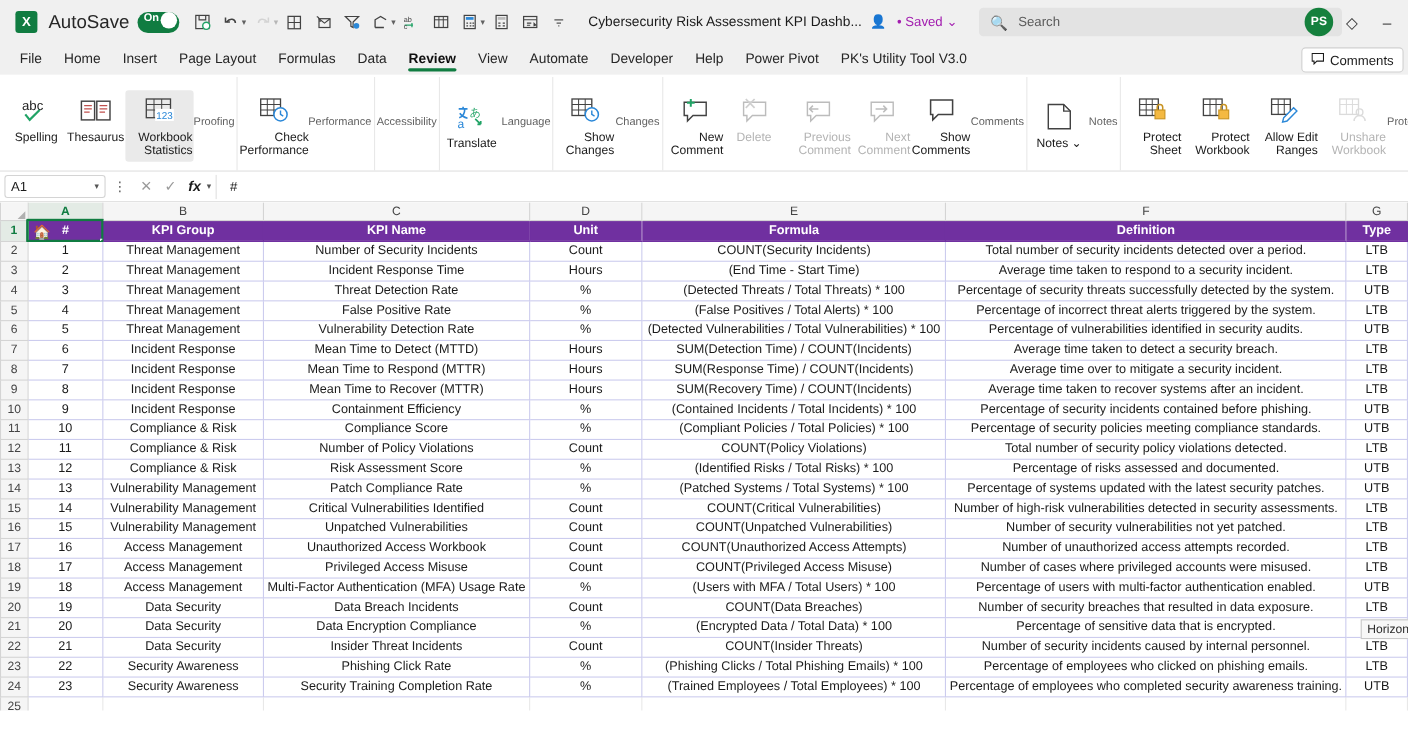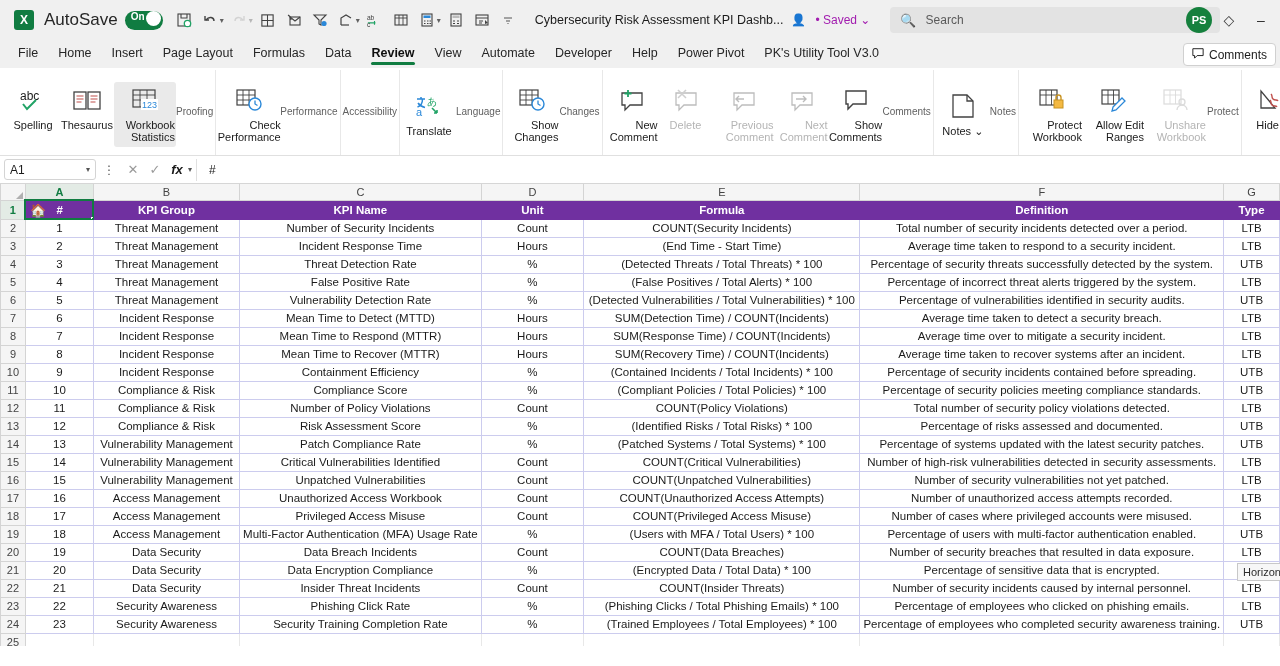--- a/index.html
+++ b/index.html
@@ -485,20 +485,31 @@
               <path d="M17 2v6h6" fill="none" stroke="#424242" stroke-width="1.3"></path>
             </svg>
           </span>
           <span class="lbl">Notes ⌄</span>
         </div>
       </div>
       <div class="rgl">Notes</div>
     </div>
     <div class="rgroup">
       <div class="ritems">
+        <div class="rbtn">
+          <span class="ic">
+            <svg width="30" height="27" viewBox="0 0 30 27">
+              <rect x="3" y="3" width="17" height="15" fill="none" stroke="#424242" stroke-width="1.2"></rect>
+              <path d="M3 8h17M3 13h17M9 3v15M14.5 3v15" stroke="#424242" stroke-width=".9"></path>
+              <rect x="17" y="13" width="9" height="8" fill="#f4b942" stroke="#c89322" stroke-width="1"></rect>
+              <path d="M19 13v-2.5a2.5 2.5 0 015 0V13" fill="none" stroke="#c89322" stroke-width="1.4"></path>
+            </svg>
+          </span>
+          <span class="lbl">Protect Sheet</span>
+        </div>
         <div class="rbtn wide">
           <span class="ic">
             <svg width="30" height="27" viewBox="0 0 30 27">
               <rect x="3" y="3" width="17" height="15" fill="none" stroke="#424242" stroke-width="1.2"></rect>
               <path d="M3 8h17M9 3v15M14.5 3v15" stroke="#424242" stroke-width=".9"></path>
               <rect x="17" y="13" width="9" height="8" fill="#f4b942" stroke="#c89322" stroke-width="1"></rect>
               <path d="M19 13v-2.5a2.5 2.5 0 015 0V13" fill="none" stroke="#c89322" stroke-width="1.4"></path>
             </svg>
           </span>
           <span class="lbl">Protect Workbook</span>
@@ -672,21 +683,21 @@
           <td class="cell">Average time taken to recover systems after an incident.</td>
           <td class="cell">LTB</td>
         </tr>
         <tr>
           <td class="rowhdr">10</td>
           <td class="cell">9</td>
           <td class="cell">Incident Response</td>
           <td class="cell">Containment Efficiency</td>
           <td class="cell">%</td>
           <td class="cell">(Contained Incidents / Total Incidents) * 100</td>
-          <td class="cell">Percentage of security incidents contained before spreading.</td>
+          <td class="cell">Percentage of security incidents contained before phishing.</td>
           <td class="cell">UTB</td>
         </tr>
         <tr>
           <td class="rowhdr">11</td>
           <td class="cell">10</td>
           <td class="cell">Compliance &amp; Risk</td>
           <td class="cell">Compliance Score</td>
           <td class="cell">%</td>
           <td class="cell">(Compliant Policies / Total Policies) * 100</td>
           <td class="cell">Percentage of security policies meeting compliance standards.</td>

